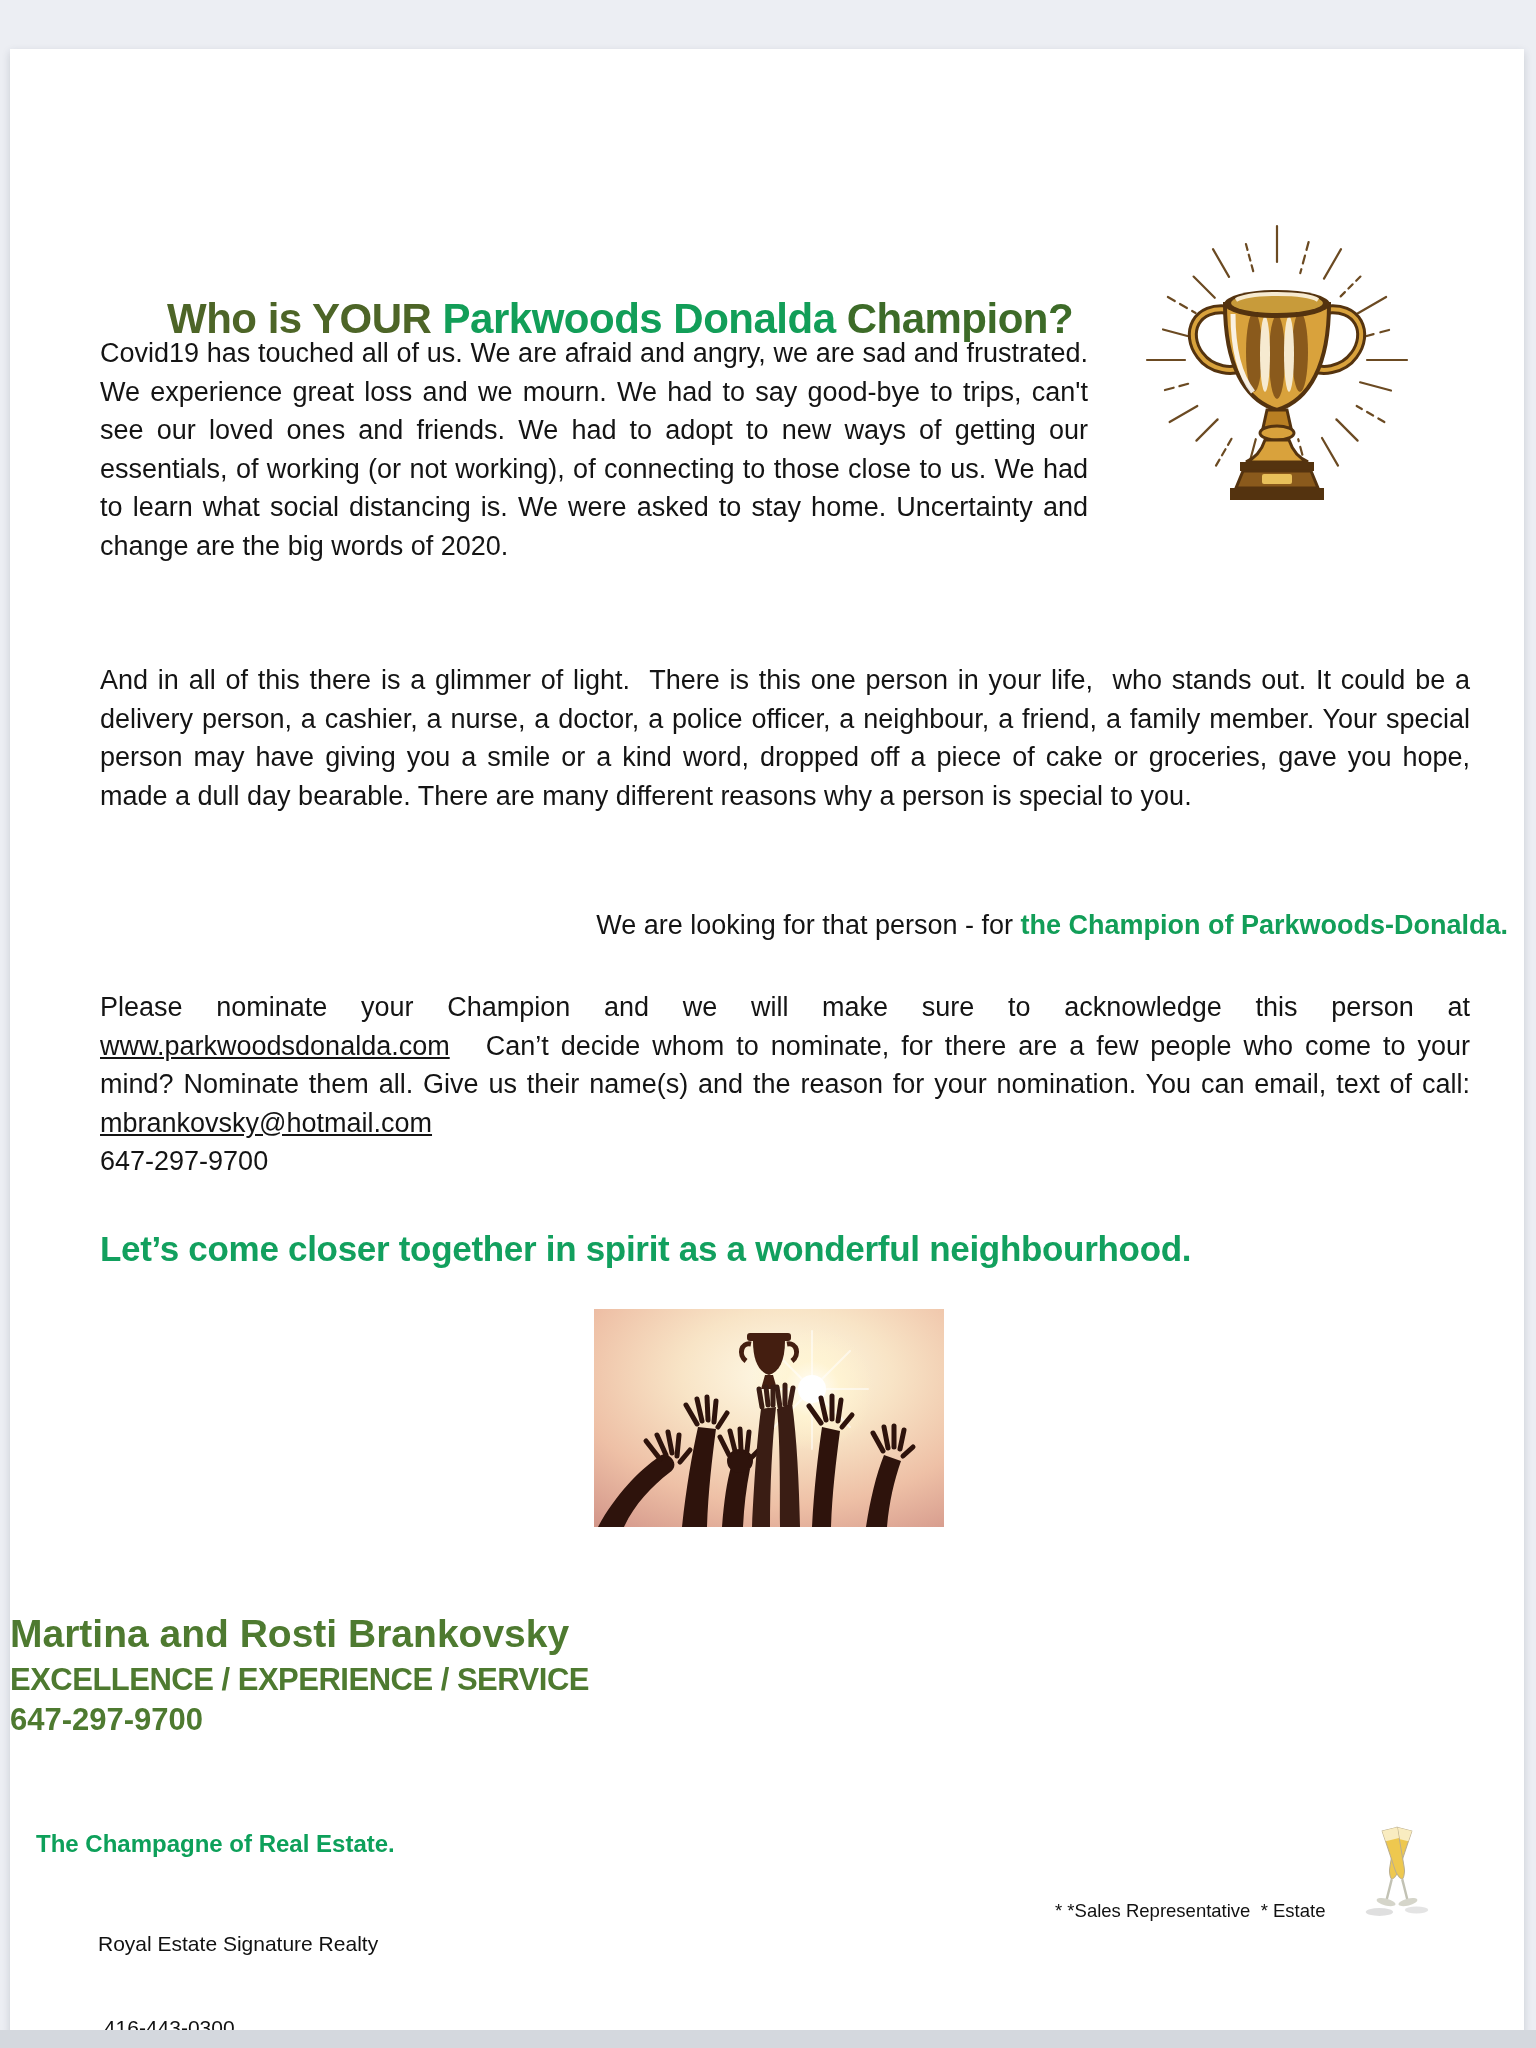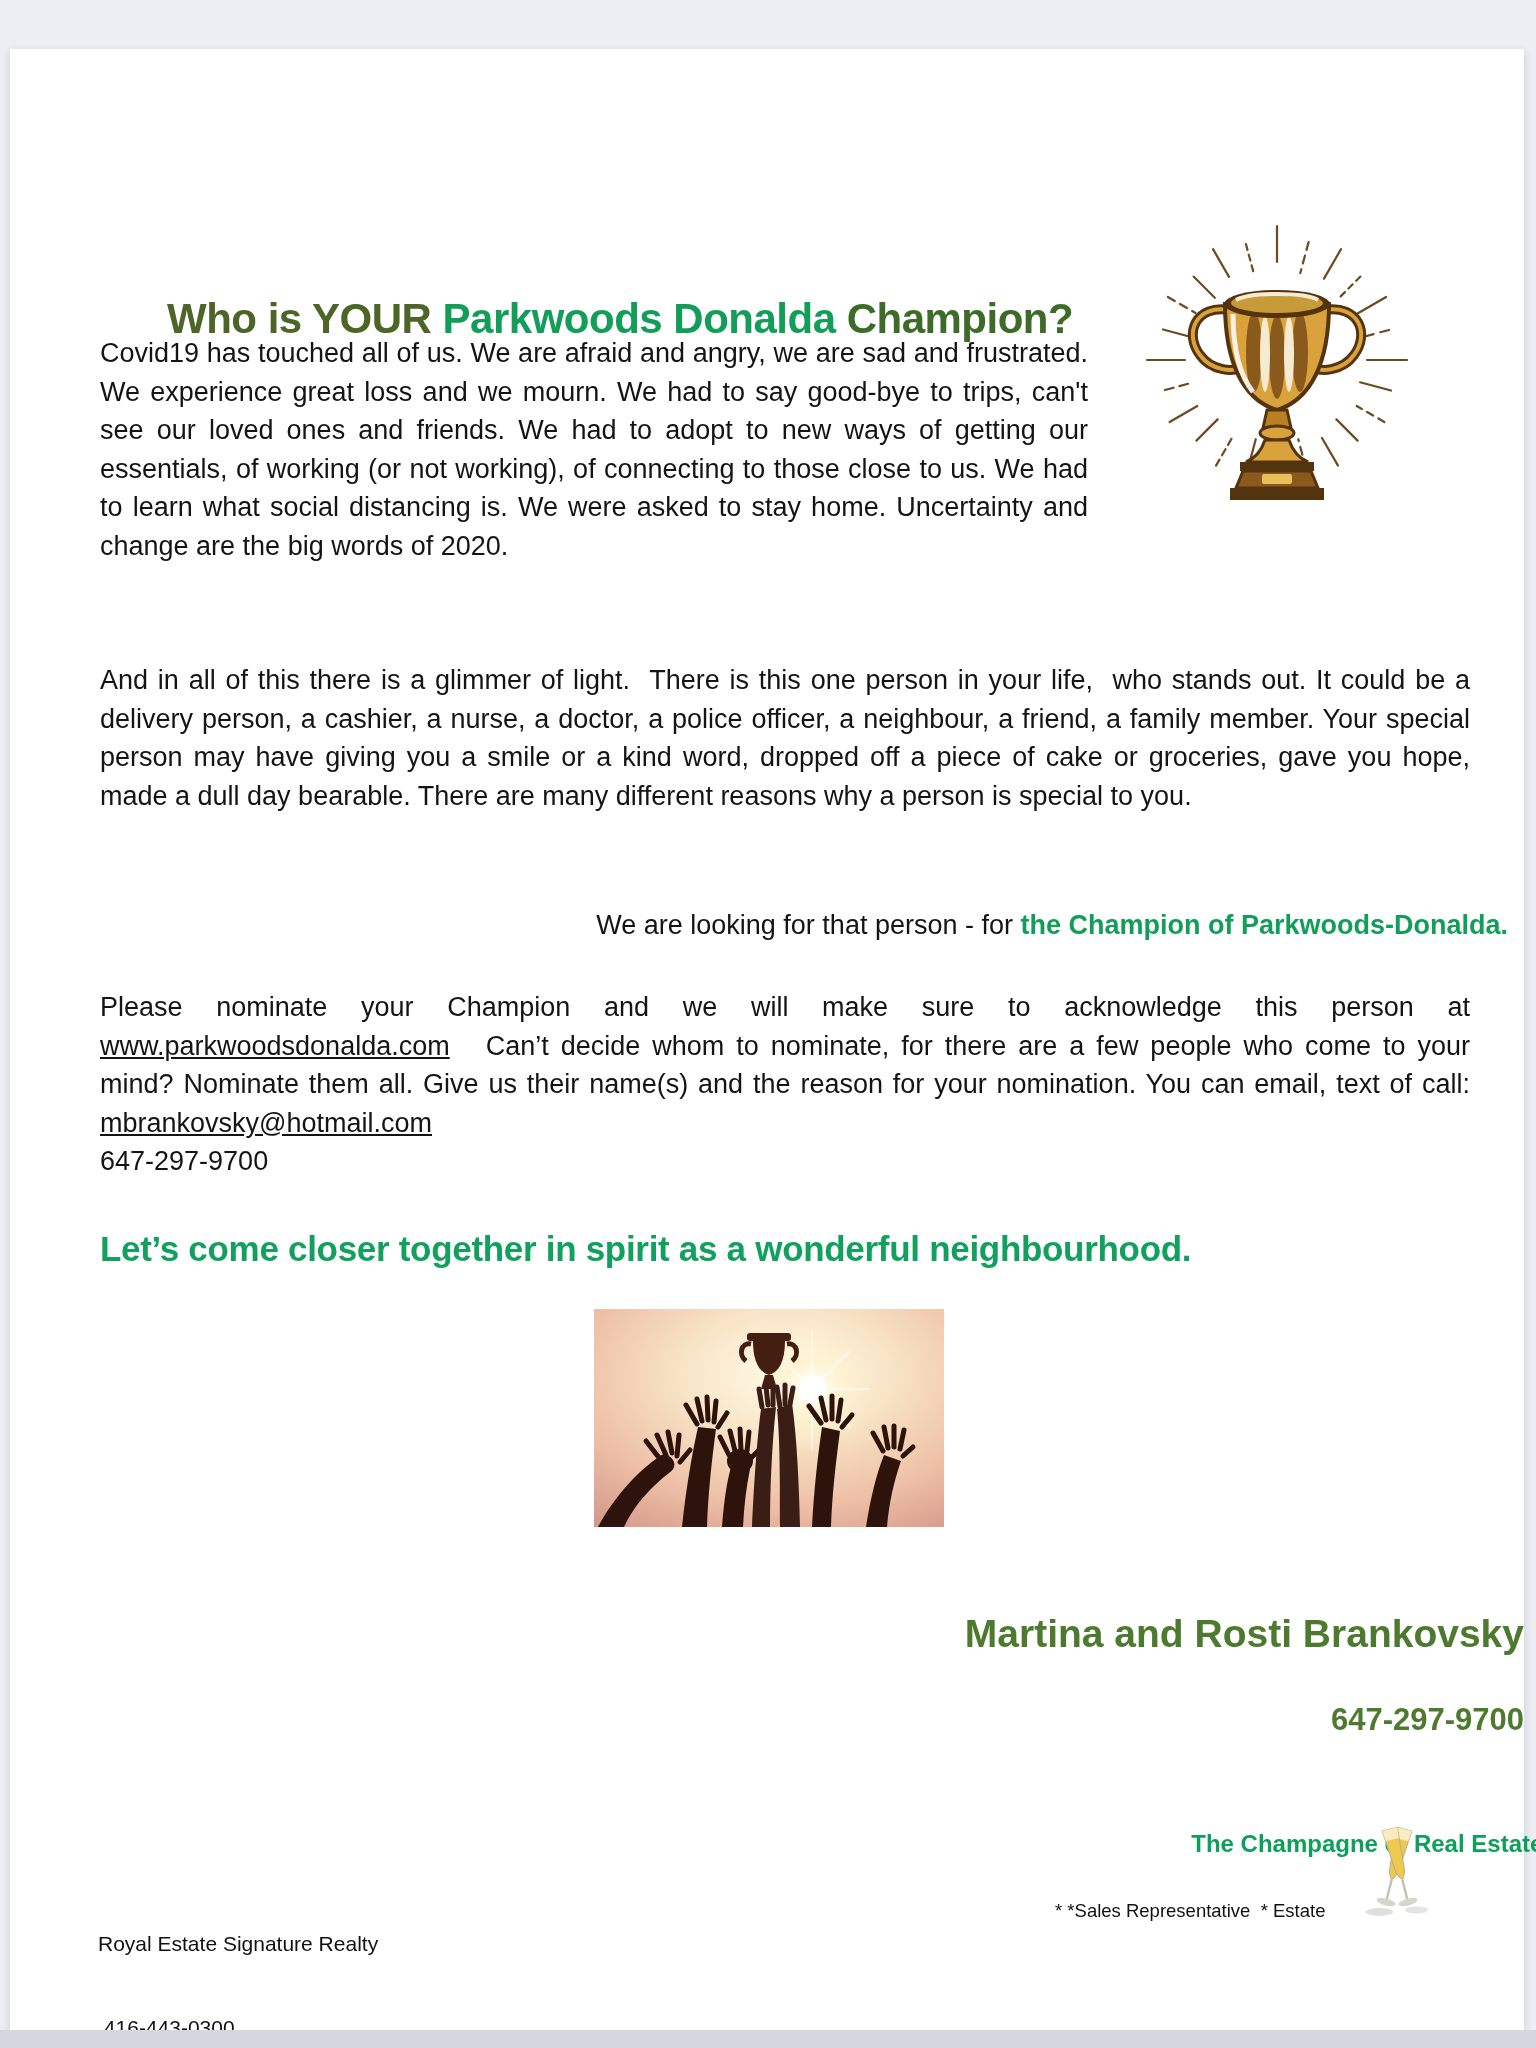--- a/index.html
+++ b/index.html
@@ -24,21 +24,21 @@
     white-space:pre-wrap; color:#141414;
   }
   .para-covid   { left:90px; top:258px; width:988px; }
   .para-glimmer { left:90px; top:585px; width:1370px; }
   .looking { left:90px; top:830px; width:1370px; padding-left:38px; font-size:27px; line-height:38.5px; white-space:pre-wrap;text-align:right; }
   .looking .hl { color:#129e58; font-weight:700; }
   .para-nominate{ left:90px; top:912px; width:1370px; }
   .link { color:#141414; text-decoration:underline; cursor:pointer; }
   .slogan { left:90px; top:1151px; width:1370px; font-size:35px; font-weight:700; color:#12a05e; letter-spacing:-0.3px; }
   .photo { left:584px; top:1260px; width:350px; height:218px; }
-  .centered { left:0; width:100%; text-align:right; }
+  .centered { left:0; width:100%; text-align:left; }
   .names   { top:1563px; font-size:39px; font-weight:700; color:#4e7a30; }
   .tagline { top:1613px; font-size:31px; font-weight:700; color:#4e7a30; letter-spacing:-0.5px; }
   .agent-phone { top:1653px; font-size:31px; font-weight:700; color:#4e7a30; }
   .champagne-line { top:1781px; font-size:24px; font-weight:700; color:#0da05a;padding-left:26px; }
   .brokerage { left:88px; top:1825px; font-size:21px; line-height:28px; white-space:pre-wrap; color:#111; }
   .designations { left:1045px; top:1851px; font-size:18.5px; color:#111; white-space:pre-wrap; }
   .trophy-wrap { left:1130px; top:163px; width:275px; height:295px; }
   .glasses-wrap { left:1346px; top:1772px; width:82px; height:100px; }
 </style>
 </head>
@@ -188,20 +188,21 @@
           <line x1="289" y1="142" x2="279" y2="124"></line>
             <line x1="294" y1="139" x2="290" y2="118"></line>
             <line x1="300" y1="138" x2="300" y2="117"></line>
             <line x1="306" y1="140" x2="310" y2="121"></line>
             <line x1="309" y1="147" x2="319" y2="138"></line>
         </g>
       </svg>
     </div>
 
     <div class="abs centered names">Martina and Rosti Brankovsky</div>
+    <div class="abs centered tagline">EXCELLENCE / EXPERIENCE / SERVICE</div>
     <div class="abs centered agent-phone">647-297-9700</div>
 
     <div class="abs centered champagne-line">The Champagne of Real Estate.</div>
 
     <div class="abs brokerage">
       <div>Royal Estate Signature Realty</div>
       <div> 416-443-0300.</div>
     </div>
 
     <div class="abs designations">* *Sales Representative  * Estate</div>

